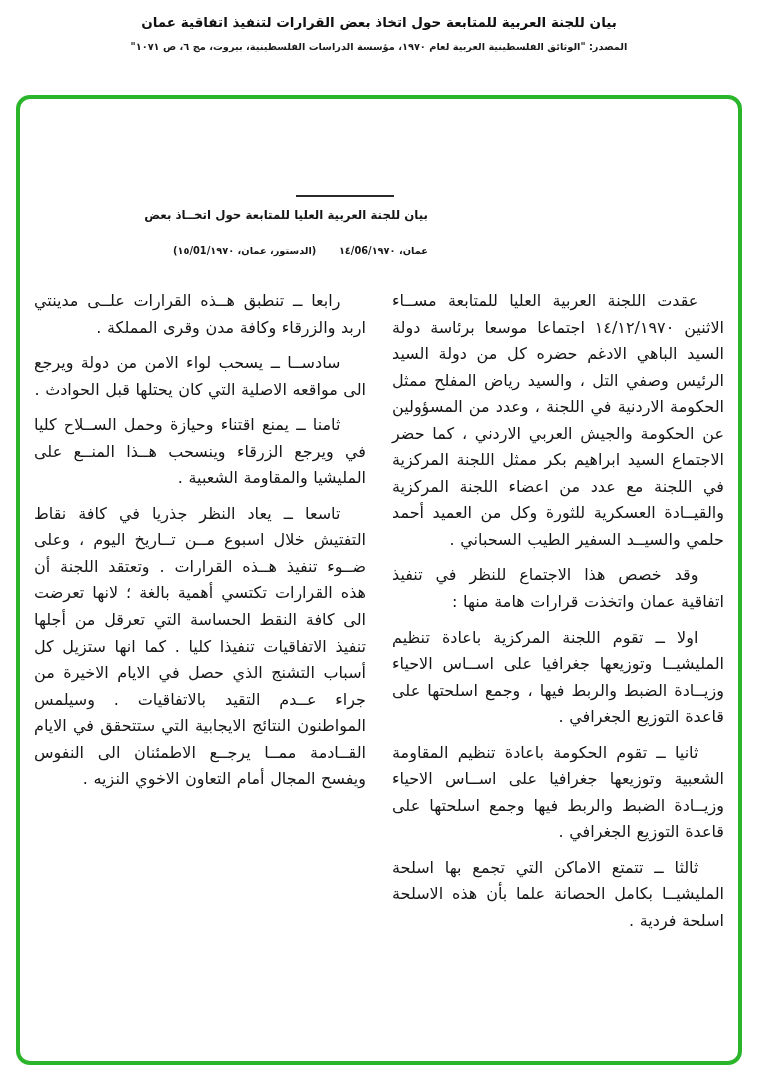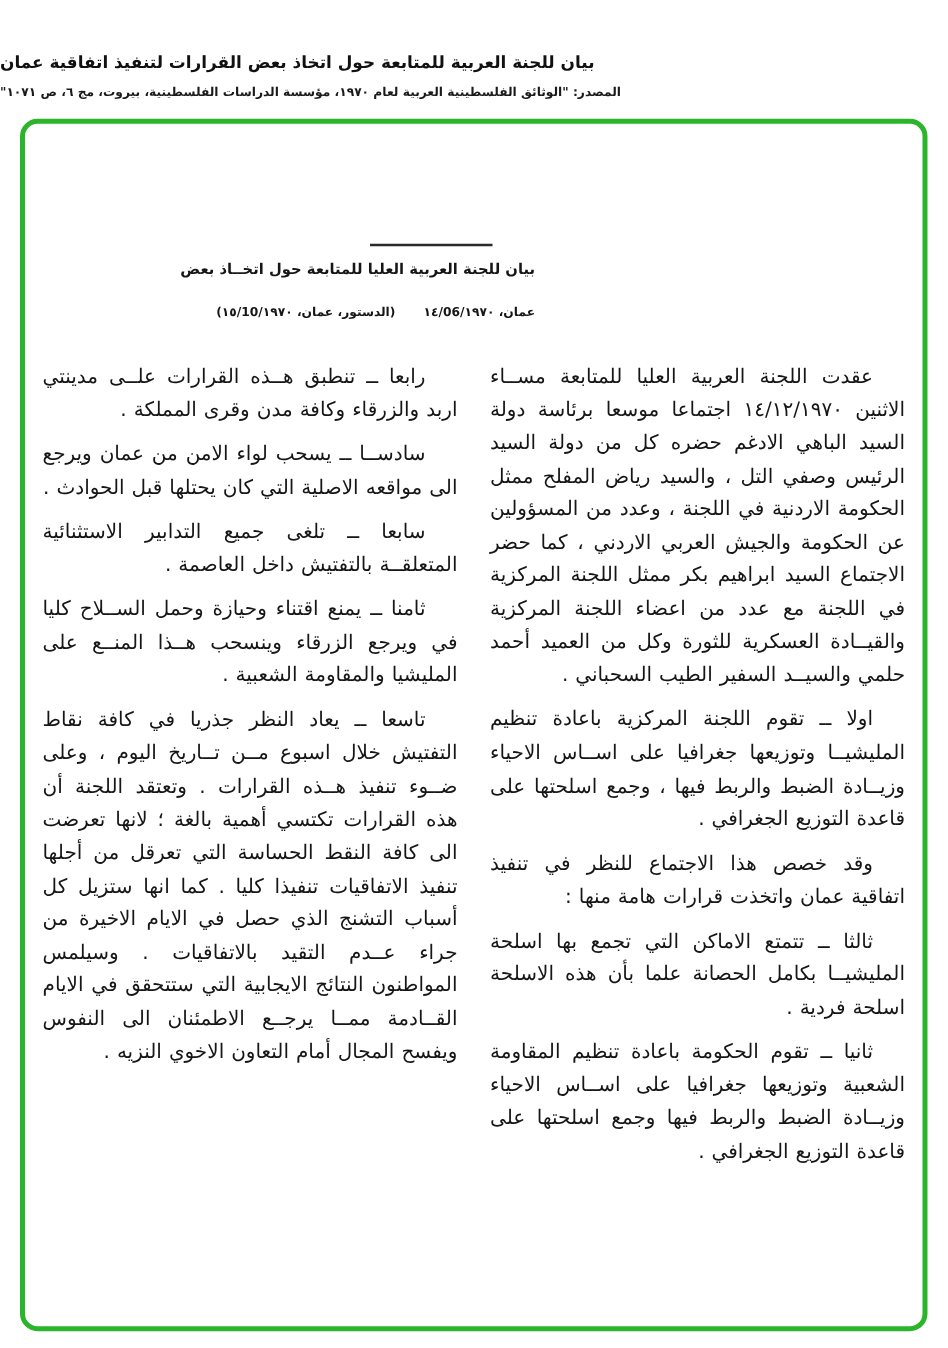--- a/index.html
+++ b/index.html
@@ -14,22 +14,22 @@
     direction: rtl;
   }
   .page {
     position: relative;
     width: 758px;
     height: 1078px;
     overflow: hidden;
     background: #ffffff;
   }
   .page-header {
-    text-align: left;
-    padding-top: 42px;
+    text-align: center;
+    padding-top: 14px;
   }
   .main-title {
     margin: 0;
     font-size: 13.5px;
     font-weight: bold;
     letter-spacing: 0.2px;
   }
   .source-line {
     margin-top: 11px;
     font-size: 9.8px;
@@ -111,37 +111,36 @@
     <div class="doc-scan">
 
       <div class="artifact-line"></div>
 
       <div class="doc-title">
         <div class="t-line">بيان للجنة العربية العليا للمتابعة حول اتخــاذ بعض</div>
       </div>
 
       <div class="date-line">
         <span>عمان، ١٤/06/١٩٧٠</span>
-        <span>(الدستور، عمان، ١٥/10/١٩٧٠)</span>
+        <span>(الدستور، عمان، ١٥/01/١٩٧٠)</span>
       </div>
 
       <div class="columns">
 
         <div class="col">
           <p class="para">عقدت اللجنة العربية العليا للمتابعة مســاء الاثنين ١٤/١٢/١٩٧٠ اجتماعا موسعا برئاسة دولة السيد الباهي الادغم حضره كل من دولة السيد الرئيس وصفي التل ، والسيد رياض المفلح ممثل الحكومة الاردنية في اللجنة ، وعدد من المسؤولين عن الحكومة والجيش العربي الاردني ، كما حضر الاجتماع السيد ابراهيم بكر ممثل اللجنة المركزية في اللجنة مع عدد من اعضاء اللجنة المركزية والقيــادة العسكرية للثورة وكل من العميد أحمد حلمي والسيــد السفير الطيب السحباني .</p>
+          <p class="para">وقد خصص هذا الاجتماع للنظر في تنفيذ اتفاقية عمان واتخذت قرارات هامة منها :</p>
           <p class="para">اولا ــ تقوم اللجنة المركزية باعادة تنظيم المليشيــا وتوزيعها جغرافيا على اســاس الاحياء وزيــادة الضبط والربط فيها ، وجمع اسلحتها على قاعدة التوزيع الجغرافي .</p>
-          <p class="para">وقد خصص هذا الاجتماع للنظر في تنفيذ اتفاقية عمان واتخذت قرارات هامة منها :</p>
+          <p class="para">ثانيا ــ تقوم الحكومة باعادة تنظيم المقاومة الشعبية وتوزيعها جغرافيا على اســاس الاحياء وزيــادة الضبط والربط فيها وجمع اسلحتها على قاعدة التوزيع الجغرافي .</p>
           <p class="para">ثالثا ــ تتمتع الاماكن التي تجمع بها اسلحة المليشيــا بكامل الحصانة علما بأن هذه الاسلحة اسلحة فردية .</p>
-          <p class="para">ثانيا ــ تقوم الحكومة باعادة تنظيم المقاومة الشعبية وتوزيعها جغرافيا على اســاس الاحياء وزيــادة الضبط والربط فيها وجمع اسلحتها على قاعدة التوزيع الجغرافي .</p>
         </div>
 
         <div class="col">
           <p class="para">رابعا ــ تنطبق هــذه القرارات علــى مدينتي اربد والزرقاء وكافة مدن وقرى المملكة .</p>
-          <p class="para">سادســا ــ يسحب لواء الامن من عمان ويرجع الى مواقعه الاصلية التي كان يحتلها قبل الحوادث .</p>
-          <p class="para">سابعا ــ تلغى جميع التدابير الاستثنائية المتعلقــة بالتفتيش داخل العاصمة .</p>
+          <p class="para">سادســا ــ يسحب لواء الامن من دولة ويرجع الى مواقعه الاصلية التي كان يحتلها قبل الحوادث .</p>
           <p class="para">ثامنا ــ يمنع اقتناء وحيازة وحمل الســلاح كليا في ويرجع الزرقاء وينسحب هــذا المنــع على المليشيا والمقاومة الشعبية .</p>
           <p class="para">تاسعا ــ يعاد النظر جذريا في كافة نقاط التفتيش خلال اسبوع مــن تــاريخ اليوم ، وعلى ضــوء تنفيذ هــذه القرارات . وتعتقد اللجنة أن هذه القرارات تكتسي أهمية بالغة ؛ لانها تعرضت الى كافة النقط الحساسة التي تعرقل من أجلها تنفيذ الاتفاقيات تنفيذا كليا . كما انها ستزيل كل أسباب التشنج الذي حصل في الايام الاخيرة من جراء عــدم التقيد بالاتفاقيات . وسيلمس المواطنون النتائج الايجابية التي ستتحقق في الايام القــادمة ممــا يرجــع الاطمئنان الى النفوس ويفسح المجال أمام التعاون الاخوي النزيه .</p>
         </div>
 
       </div>
 
     </div>
   </div>
 
 </div>

